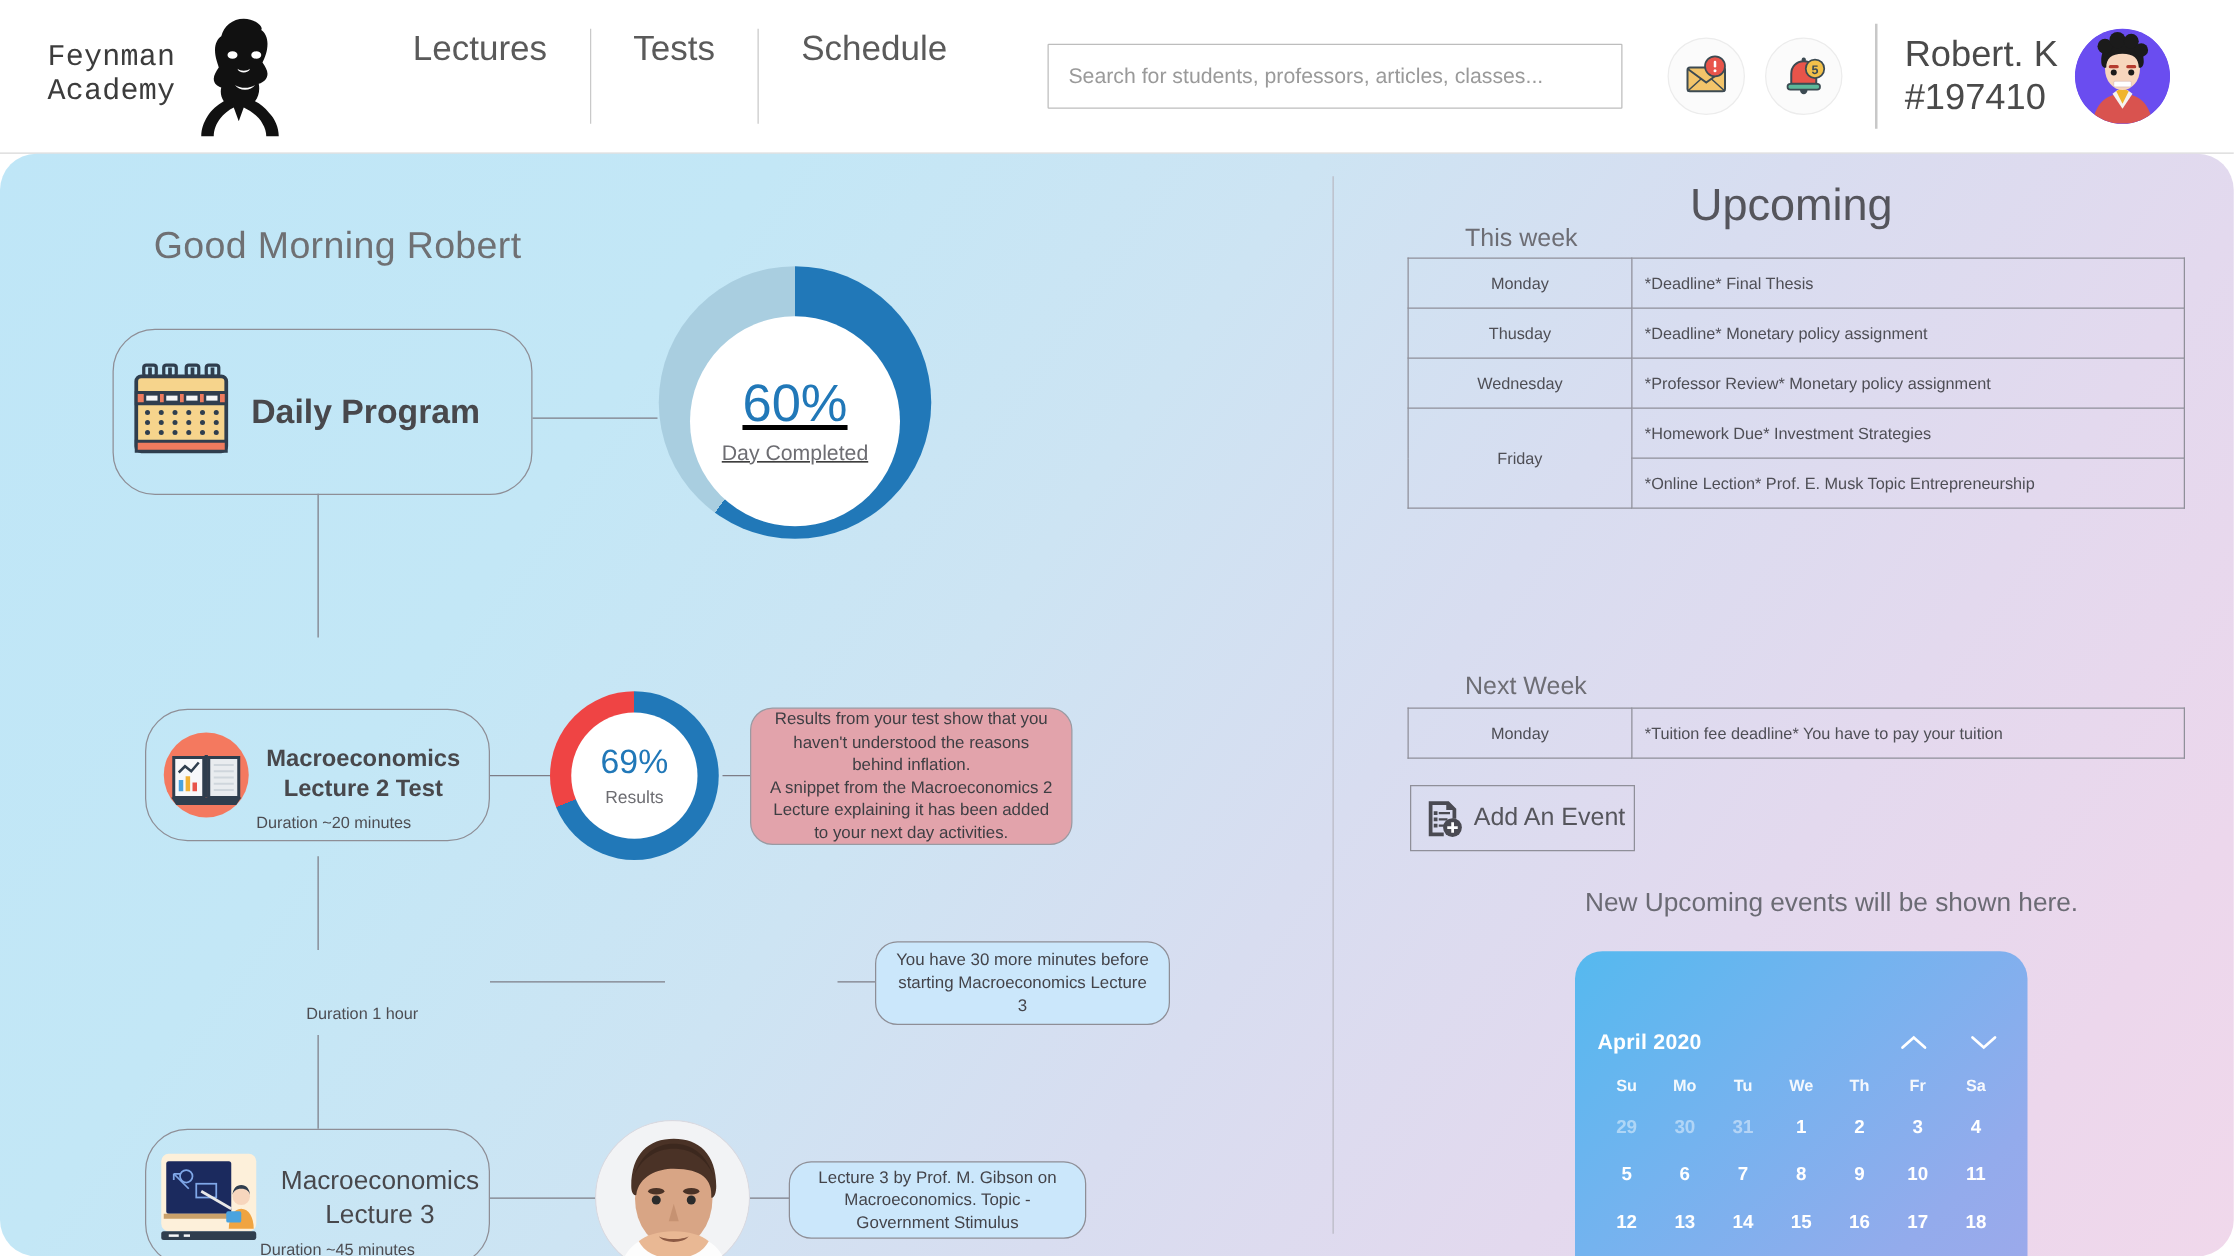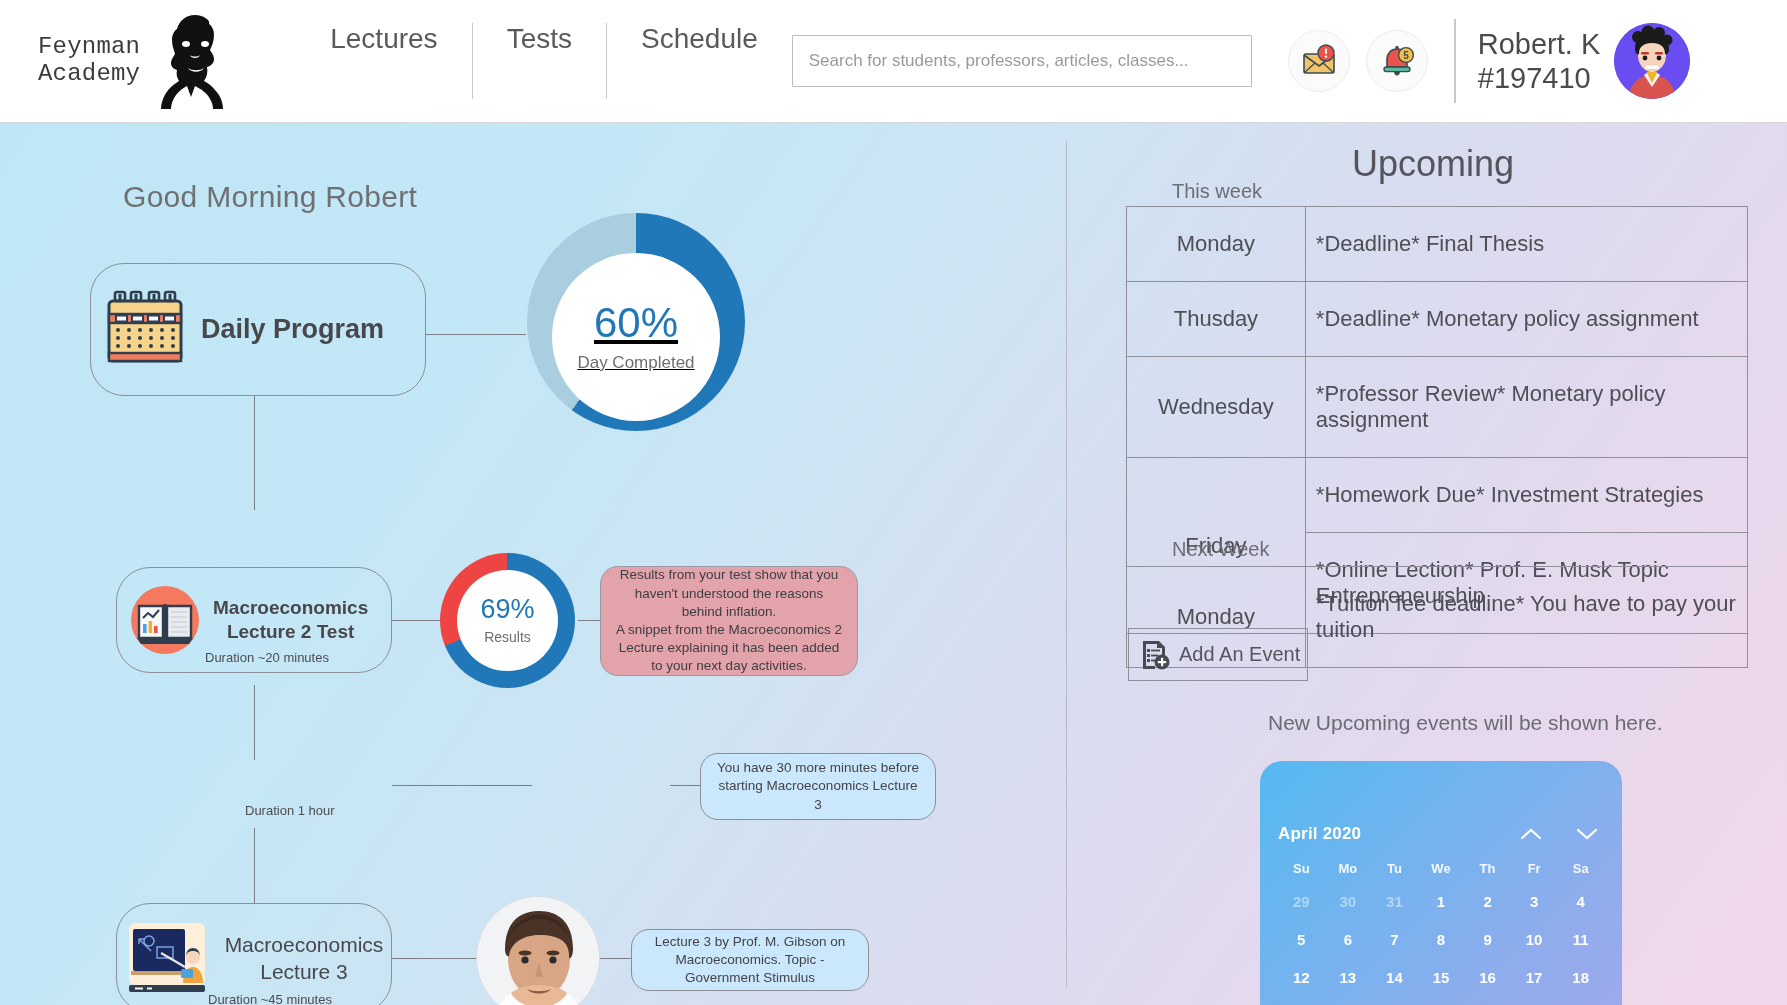--- a/index.html
+++ b/index.html
@@ -26,21 +26,21 @@
   }
   .brand-portrait { width: 96px; height: 100px; margin-left: 8px; }
 
   .nav { display: flex; align-items: flex-start; margin-left: 52px; height: 76px; }
   .nav-item {
     font-size: 28px; color: #5a5a5a; padding: 0 34px;
     cursor: pointer; white-space: nowrap;
   }
   .nav-sep { width: 1px; height: 76px; background: #c9c9c9; }
 
-  .search-wrap { }
+  .search-wrap { margin-left: 46px; }
   .search-input {
     width: 460px; height: 52px;
     border: 1px solid #bdbdbd; background: #fff;
     font-size: 17px; color: #8b8b8b; padding: 0 16px;
     font-family: "Liberation Sans", sans-serif;
     border-radius: 1px;
   }
   .search-input::placeholder { color: #9a9a9a; }
 
   .icon-btns { display: flex; align-items: center; margin-left: 36px; gap: 16px; }
@@ -62,20 +62,21 @@
     position: relative; cursor: pointer;
   }
 
   
   .canvas {
     position: absolute; left: 0; top: 123px;
     width: 1787px; height: 882px;
     background: linear-gradient(125deg,
        #bfe6f7 0%, #c3e7f6 26%, #cde4f3 44%,
        #d8ddf0 60%, #e3d9ee 76%, #ecd7ec 90%, #f0d8eb 100%);
+    border-radius: 29px;
   }
   .divider-v {
     position: absolute; left: 1066px; top: 18px;
     width: 1px; height: 846px; background: #b9b9c4;
   }
 
   
   .greeting {
     position: absolute; left: 123px; top: 57px;
     font-size: 30px; color: #6f7073; letter-spacing: .3px;
@@ -121,22 +122,22 @@
     position: absolute; left: 1352px; top: 20px;
     font-size: 36px; color: #55555c; font-weight: 400;
   }
   .week-label { position: absolute; font-size: 20px; color: #6d6d74; }
 
   table.sched {
     position: absolute; border-collapse: collapse;
     table-layout: fixed;
   }
   table.sched td {
-    border: 1px solid #8f8f99; font-size: 22px; color: #4e4e55;
-    padding: 24px 10px; background: transparent;
+    border: 1px solid #8f8f99; font-size: 13px; color: #4e4e55;
+    padding: 12px 10px; background: transparent;
   }
   td.day-col { width: 178px; text-align: center; }
   td.evt-col { width: 440px; text-align: left; }
 
   .add-event {
     position: absolute; left: 1128px; top: 505px;
     width: 180px; height: 53px;
     border: 1px solid #8f8f99;
     display: flex; align-items: center; gap: 8px;
     padding-left: 10px; cursor: pointer;

